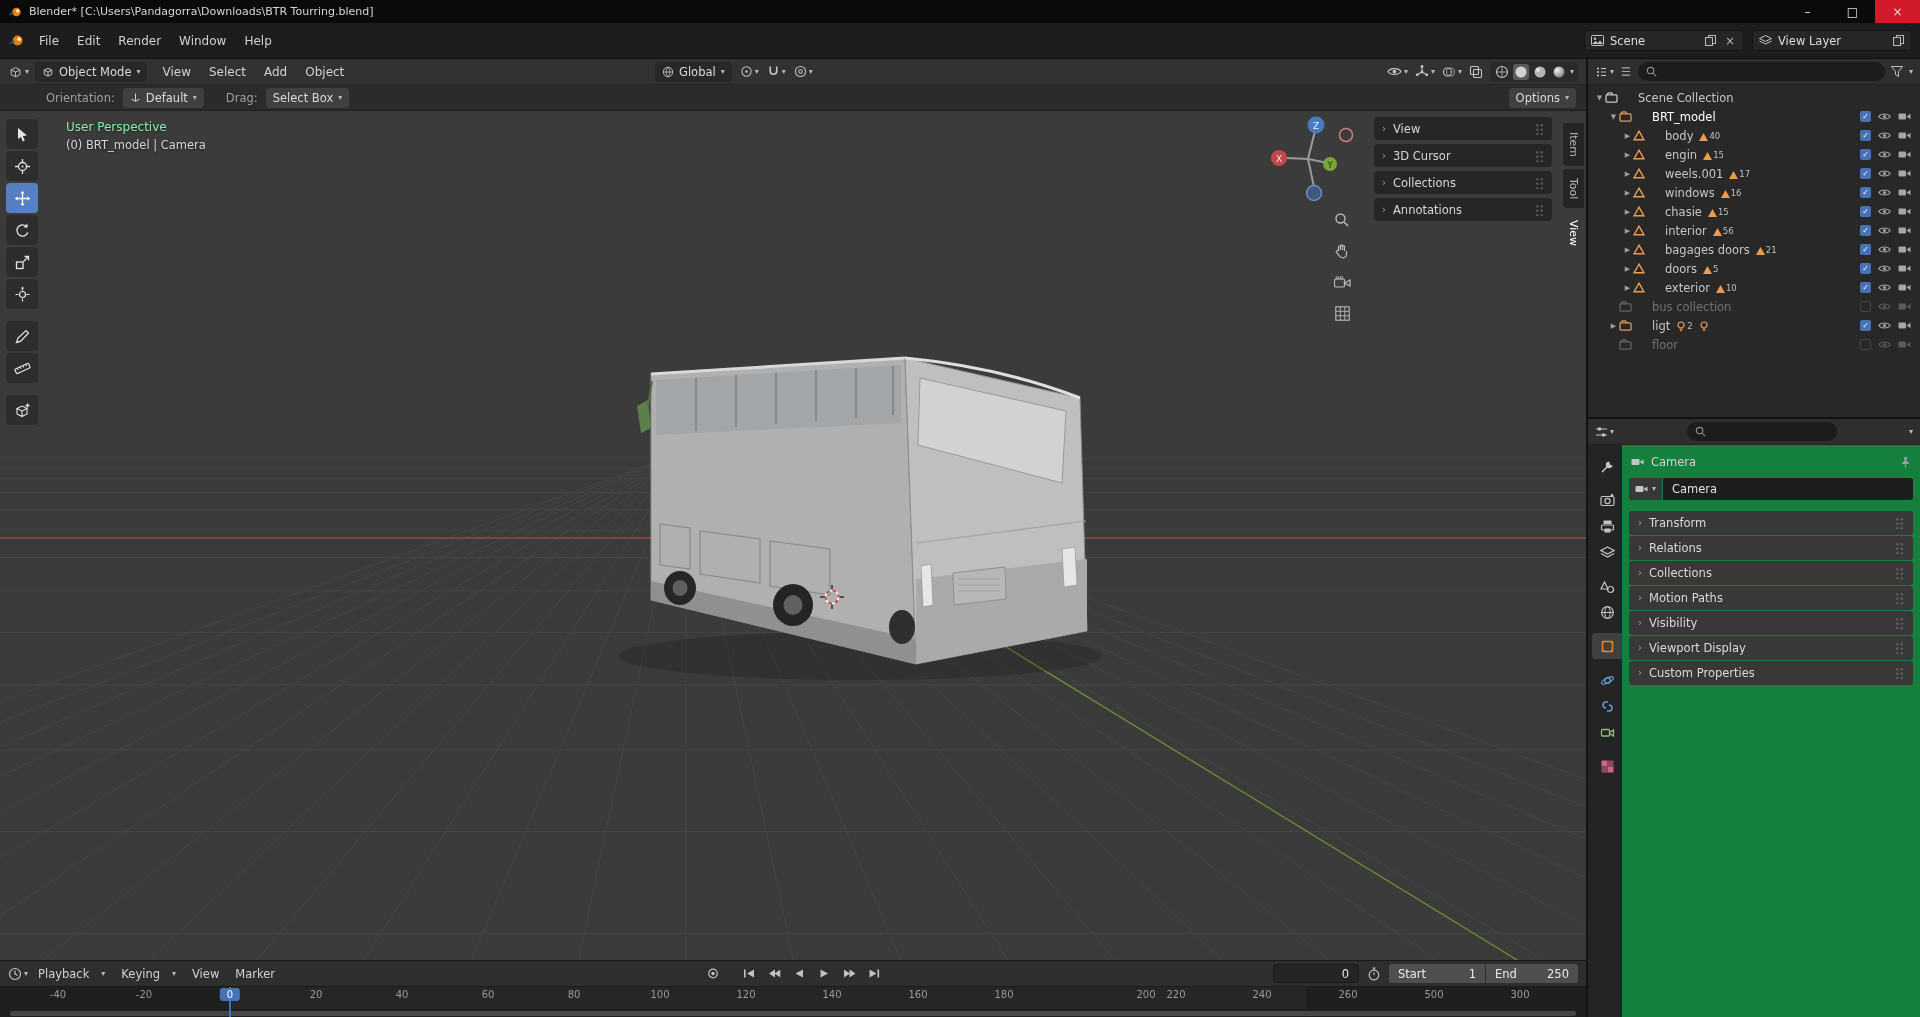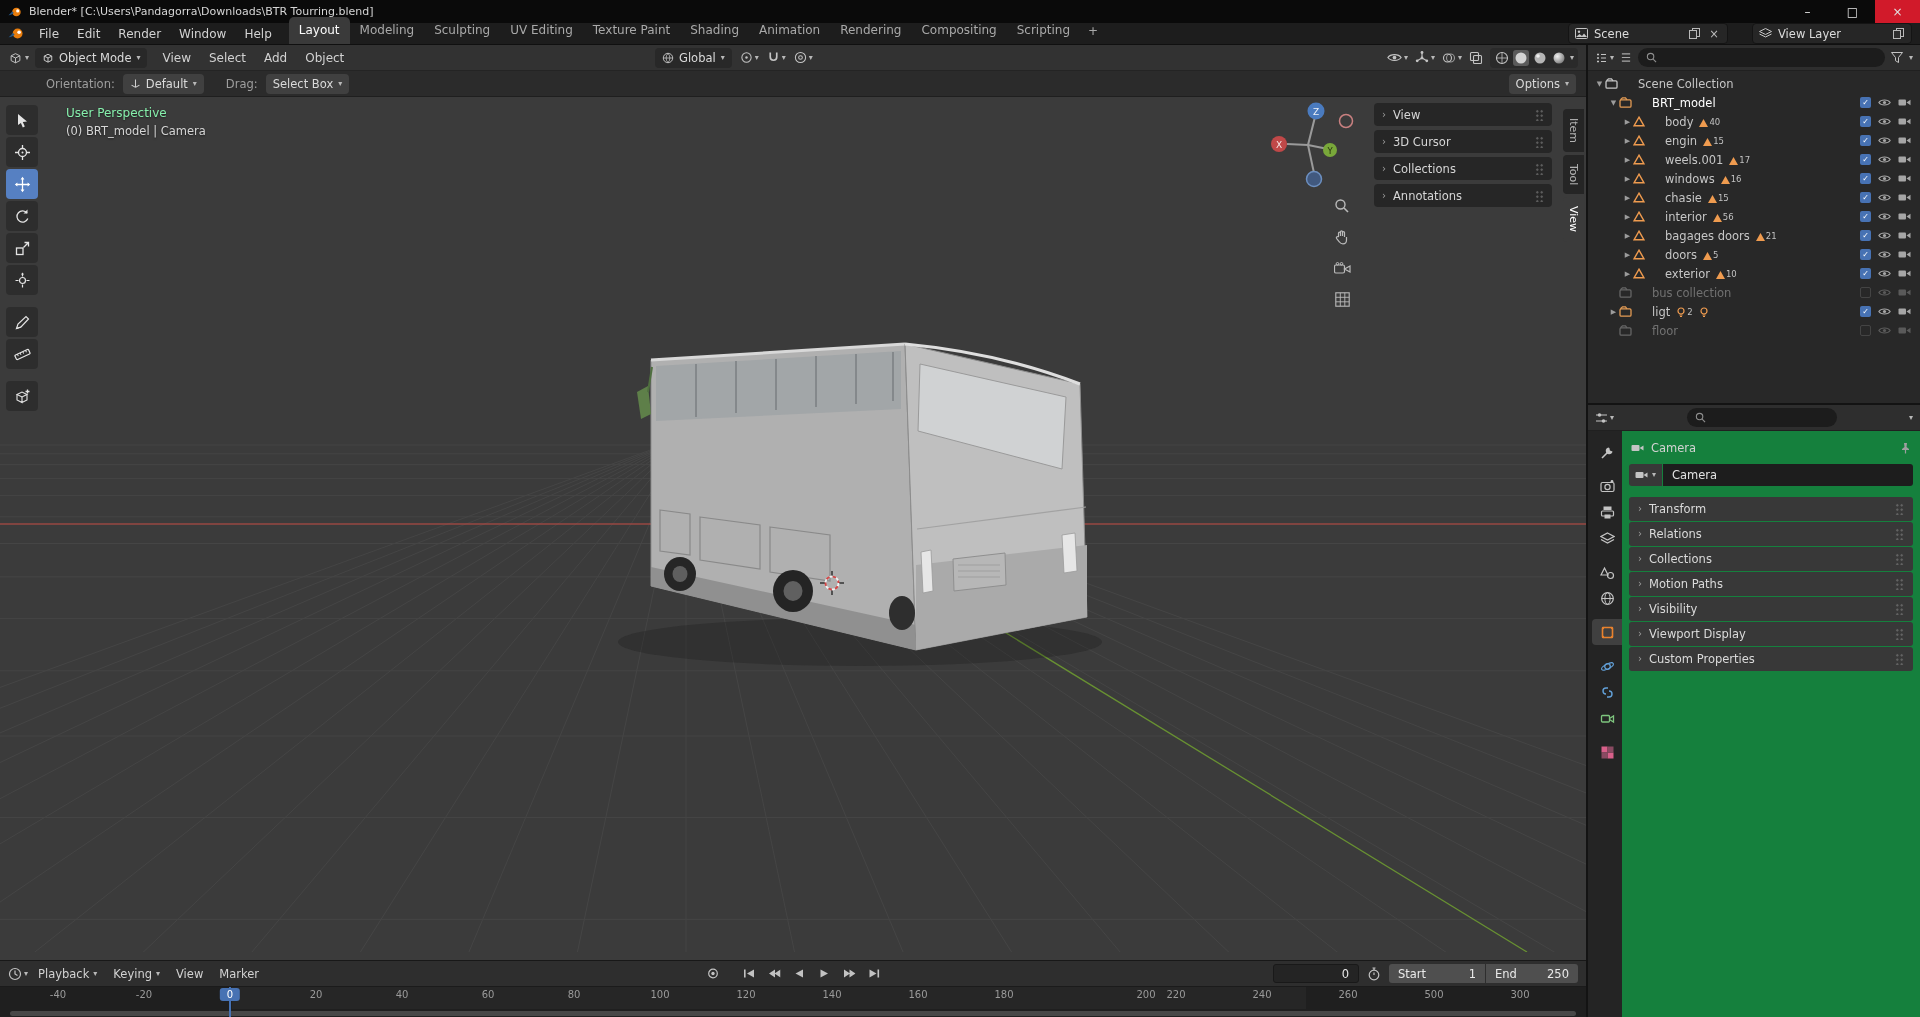--- a/index.html
+++ b/index.html
@@ -9,29 +9,29 @@
 svg text{font-family:"DejaVu Sans","Liberation Sans",sans-serif}
 .app{width:1920px;height:1017px;display:flex;flex-direction:column}
 
 
 .titlebar{height:23px;background:#0a0a0a;display:flex;align-items:center;gap:7px;padding-left:8px;font-size:11px;color:#d6d6d6;flex:0 0 auto}
 .win-controls{margin-left:auto;display:flex;height:100%}
 .win-btn{width:45px;height:100%;display:flex;align-items:center;justify-content:center;font-size:12px;color:#e2e2e2}
 .win-btn.close{background:#d11a2a}
 
 
-.topbar{height:22px;background:#1d1d1d;border-bottom:1px solid #101010;display:flex;align-items:stretch;padding:0 8px 0 6px;flex:0 0 auto}
+.topbar{height:36px;background:#1d1d1d;border-bottom:1px solid #101010;display:flex;align-items:stretch;padding:0 8px 0 6px;flex:0 0 auto}
 .menubar{display:flex;align-items:stretch}
 .menu-item{display:flex;align-items:center;padding:0 9px;color:#d2d2d2}
 .logo-box{display:flex;align-items:center;padding:0 6px 0 2px}
 .workspaces{display:flex;align-items:flex-end;margin-left:8px}
 .ws-tab{padding:6px 10px 7px;color:#a9a9a9;font-size:12px;border-radius:5px 5px 0 0;white-space:nowrap}
 .ws-tab.active{background:#3a3a3a;color:#fcfcfc}
 .ws-add{padding:6px 8px;color:#a9a9a9}
-.topbar-right{margin-left:auto;display:flex;align-items:center;gap:24px}
+.topbar-right{margin-left:auto;display:flex;align-items:center;gap:8px}
 .id-chip{display:flex;align-items:center;gap:6px;background:#262626;border:1px solid #141414;border-radius:4px;height:21px;padding:0 6px;min-width:160px;font-size:11.5px;color:#dcdcdc}
 .id-chip .grow{flex:1}
 .mini-btn{display:flex;align-items:center;justify-content:center;width:14px;color:#bdbdbd}
 
 
 .main{flex:1;display:flex;min-height:0}
 .left-stack{width:1588px;display:flex;flex-direction:column;border-right:2px solid #131313}
 .right-stack{flex:1;display:flex;flex-direction:column;background:#2d2d2d;min-width:0}
 
 
@@ -65,21 +65,21 @@
 .npanel{position:absolute;top:6px;right:34px;width:178px;display:flex;flex-direction:column;gap:4px}
 .np-sec{height:23px;background:rgba(37,37,37,.93);border-radius:4px;display:flex;align-items:center;gap:7px;padding:0 8px;font-size:11.5px;color:#d6d6d6}
 .side-tabs{position:absolute;top:12px;right:2px;display:flex;flex-direction:column;gap:3px}
 .side-tab{writing-mode:vertical-rl;background:#252525;color:#b3b3b3;font-size:11px;padding:9px 4px;border-radius:4px 0 0 4px;text-align:center}
 .side-tab.active{background:#3b3b3b;color:#fff}
 .drag-dots{width:9px;height:12px;margin-left:auto;background-image:radial-gradient(circle,#757575 1px,transparent 1.3px);background-size:4.5px 4.5px;opacity:.75}
 
 
 .timeline{height:57px;display:flex;flex-direction:column;border-top:1px solid #181818;flex:0 0 auto}
 .tl-header{height:25px;background:#2e2e2e;display:flex;align-items:center;gap:2px;padding:0 8px;position:relative}
-.tl-menu{padding:0 8px;font-size:11.5px;color:#d2d2d2;display:flex;align-items:center;gap:4px}
+.tl-menu{padding:0 8px;font-size:11.5px;color:#d2d2d2;display:flex;align-items:center;gap:12px}
 .transport{position:absolute;left:50%;transform:translateX(-50%);display:flex;align-items:center;gap:3px}
 .t-btn{width:22px;height:18px;display:flex;align-items:center;justify-content:center;border-radius:3px}
 .tl-right{margin-left:auto;display:flex;align-items:center;gap:8px}
 .frame-field{width:86px;height:19px;background:#242424;border:1px solid #191919;border-radius:3px;display:flex;align-items:center;justify-content:flex-end;padding:0 9px;color:#e8e8e8;font-size:11.5px}
 .range-chip{height:19px;background:#4f4f4f;display:flex;align-items:center;justify-content:space-between;padding:0 9px;font-size:11.5px;color:#e9e9e9}
 .range-chip.start{border-radius:3px 0 0 3px;width:96px;margin-right:1px}
 .range-chip.end{border-radius:0 3px 3px 0;width:92px}
 .tl-ruler{position:relative;flex:1;background:#262626;border-top:1px solid #1b1b1b;overflow:hidden}
 .tick{position:absolute;top:2px;transform:translateX(-50%);font-size:10px;color:#9a9a9a}
 .range-shade{position:absolute;top:0;bottom:0;background:rgba(0,0,0,.16)}
@@ -151,33 +151,20 @@
           <circle cx="10.4" cy="4.8" r="1.7" fill="#fff"></circle>
           <path d="M0.5 9.5C2.5 9.6 4.6 8.8 6.2 7.2L4.6 5.2C3.2 7 1.6 8.6 0.5 9.5Z" fill="#265787"></path>
         </svg>
       </div>
     <div class="menubar" id="topbar-menus">
         <div class="menu-item">File</div>
         <div class="menu-item">Edit</div>
         <div class="menu-item">Render</div>
         <div class="menu-item">Window</div>
         <div class="menu-item">Help</div>
-      </div>
-    <div class="workspaces" id="workspace-tabs">
-        <div class="ws-tab active">Layout</div>
-        <div class="ws-tab">Modeling</div>
-        <div class="ws-tab">Sculpting</div>
-        <div class="ws-tab">UV Editing</div>
-        <div class="ws-tab">Texture Paint</div>
-        <div class="ws-tab">Shading</div>
-        <div class="ws-tab">Animation</div>
-        <div class="ws-tab">Rendering</div>
-        <div class="ws-tab">Compositing</div>
-        <div class="ws-tab">Scripting</div>
-        <div class="ws-add">+</div>
       </div>
     <div class="topbar-right">
       <div class="id-chip">
         <span>
             <svg width="13" height="11" viewBox="0 0 13 11">
               <rect x="0.5" y="0.5" width="12" height="10" rx="1" fill="none" stroke="#c4c4c4"></rect>
               <circle cx="4" cy="3.8" r="1.2" fill="#c4c4c4"></circle>
               <path d="M1 9l3.5-3 2.5 2 2-2.5L12 9z" fill="#c4c4c4"></path>
             </svg>
           </span>

